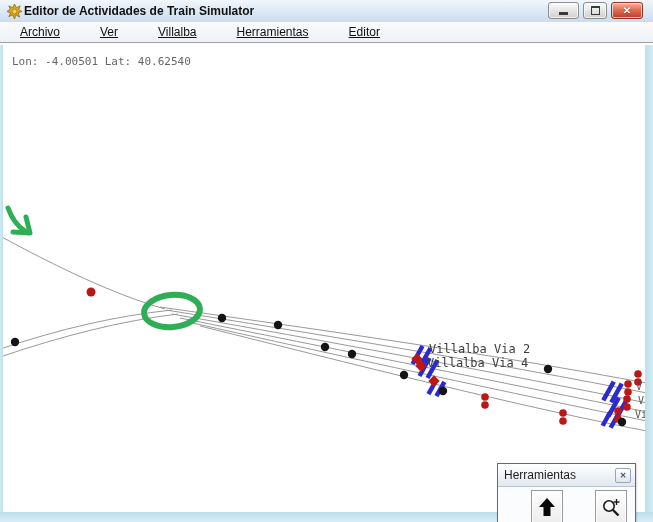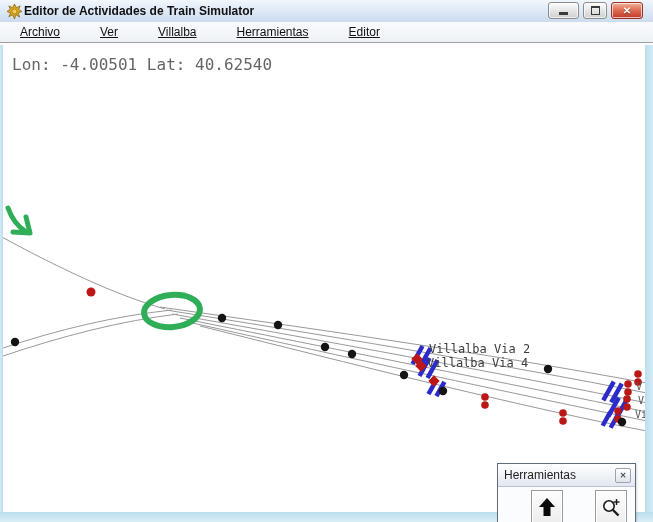--- a/index.html
+++ b/index.html
@@ -34,21 +34,21 @@
 
   
   .frame{position:absolute;background:linear-gradient(90deg,#d3ebf4,#bbdfee);z-index:4;}
   #frame-left{left:0;top:44px;width:3px;height:468px;}
   #frame-right{right:0;top:44px;width:8px;height:468px;background:linear-gradient(90deg,#bbdfee,#d3ebf4);}
   #frame-bottom{left:0;top:512px;width:653px;height:10px;background:linear-gradient(180deg,#bbdfee,#d8eef6);}
 
   
   #canvas{position:absolute;left:3px;top:44px;width:642px;height:468px;background:#fff;overflow:hidden;z-index:1;}
   #coords{position:absolute;left:9px;top:11px;font-family:"DejaVu Sans Mono",monospace;
-    font-size:16px;color:#666;white-space:pre;}
+    font-size:11px;color:#666;white-space:pre;}
   #map-svg{position:absolute;left:-3px;top:-44px;width:653px;height:522px;}
 
   
   #tools-panel{position:absolute;left:497px;top:463px;width:137px;height:59px;
     background:#fbfcfd;border:1px solid #5f6b79;box-shadow:1px 1px 2px rgba(0,0,0,.15);
     overflow:hidden;z-index:10;}
   #tools-title{position:relative;height:22px;
     background:linear-gradient(180deg,#ffffff,#e2e8f0);border-bottom:1px solid #b9c4d0;
     display:flex;align-items:center;}
   #tools-title-text{font-size:12px;color:#222;margin-left:6px;}

